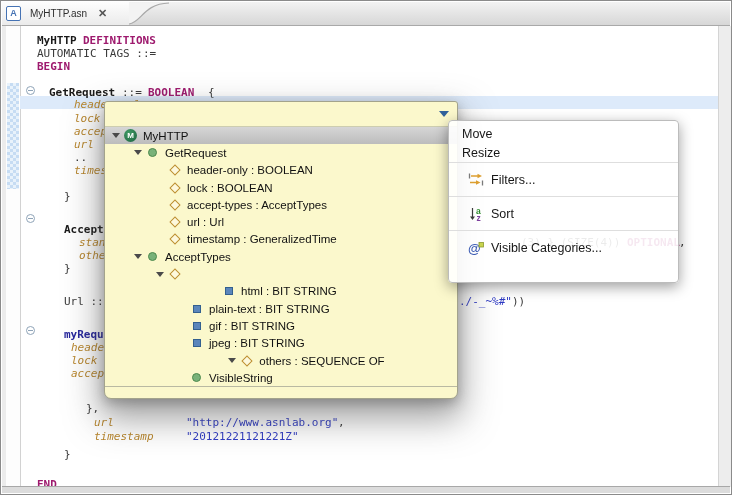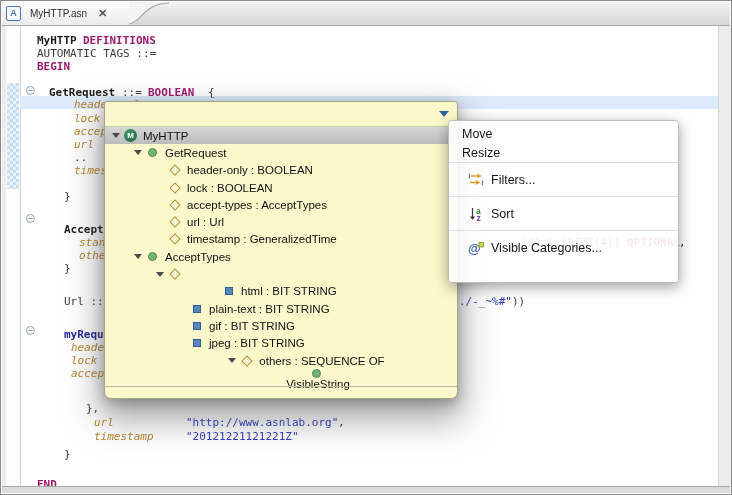--- a/index.html
+++ b/index.html
@@ -238,21 +238,21 @@
           </span>
           <span class="tree-label">jpeg : BIT STRING</span>
         </div>
         <div class="tree-row" style="padding-left: 48px; justify-content: center;">
           <span class="tree-arrow"></span>
           <span class="tree-icon-slot">
             <span class="i-field"></span>
           </span>
           <span class="tree-label">others : SEQUENCE OF</span>
         </div>
-        <div class="tree-row" style="padding-left: 70px; flex-direction: column;">
+        <div class="tree-row" style="padding-left: 70px;">
           <span class="tree-arrow hidden"></span>
           <span class="tree-icon-slot">
             <span class="i-type"></span>
           </span>
           <span class="tree-label">VisibleString</span>
         </div>
       </div>
     <div class="popup-footer"></div>
   </div>
 

